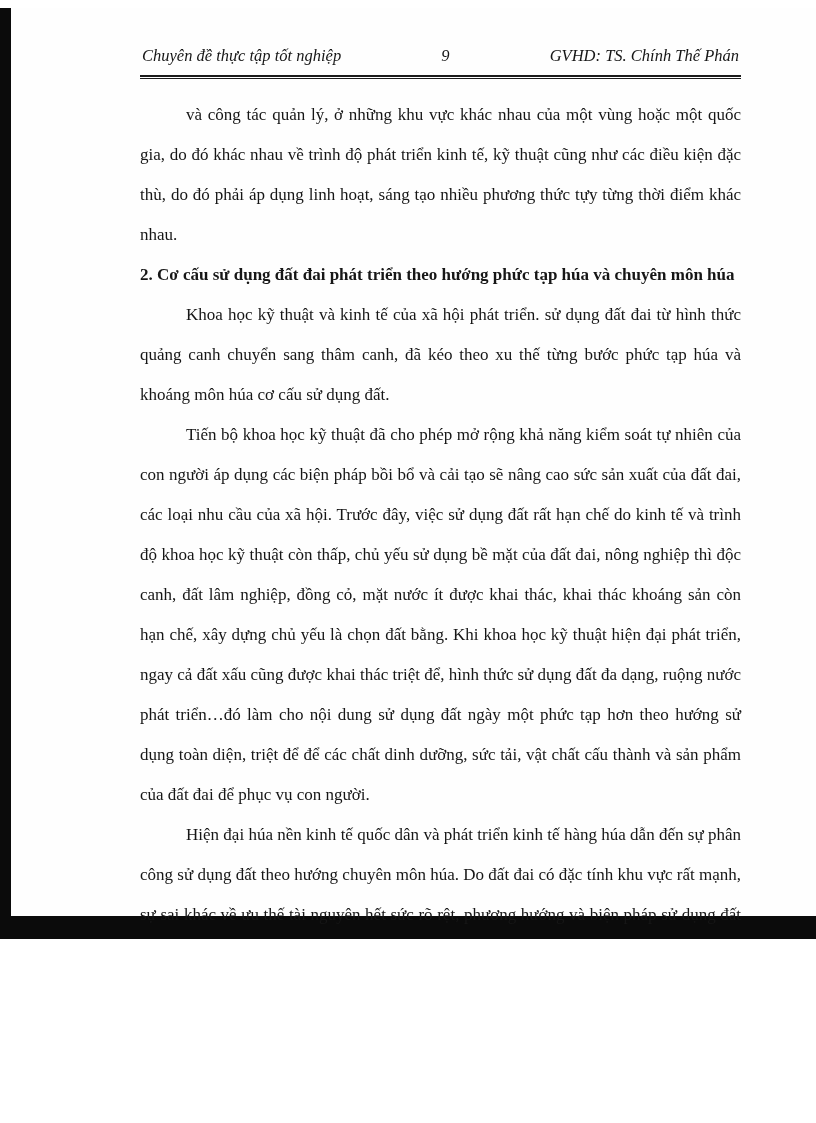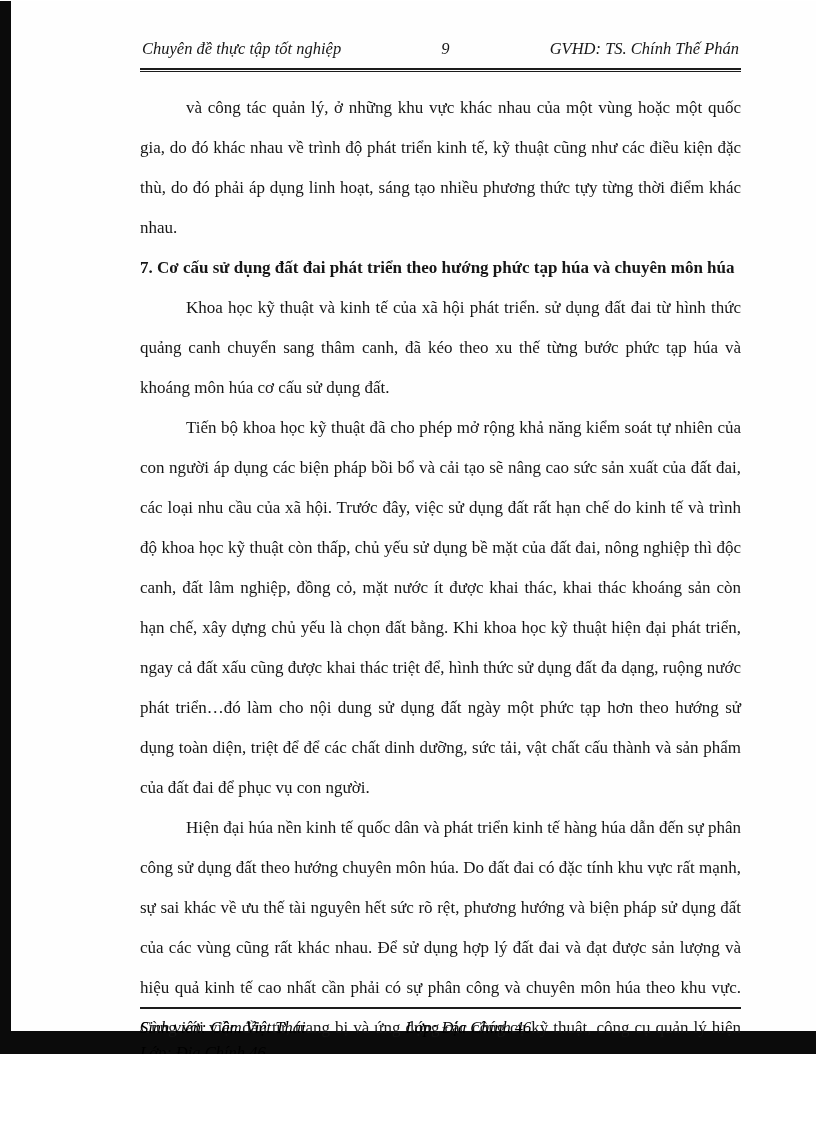--- a/index.html
+++ b/index.html
@@ -2,24 +2,24 @@
 <html><head>
 <meta charset="utf-8">
 <style>
   * { margin: 0; padding: 0; box-sizing: border-box; }
   html, body { background: #ffffff; }
   body { font-family: "Liberation Serif", "DejaVu Serif", serif; }
 
   .page {
     position: relative;
     width: 816px;
-    height: 1053px;
+    height: 931px;
     background: #fefefe;
     overflow: hidden;
-    margin: 1px auto;
+    margin: 8px auto;
   }
 
   
   .scan-edge-left {
     position: absolute;
     left: 0; top: 0;
     width: 11px;
     height: 100%;
     background: #0b0b0b;
   }
@@ -109,21 +109,21 @@
       <div class="header-row">
         <span>Chuyên đề thực tập tốt nghiệp</span>
         <span>9</span>
         <span>GVHD: TS. Chính Thế Phán</span>
       </div>
       <div class="header-rule"></div>
     </header>
 
     <main class="doc-body">
       <p class="body-par">và công tác quản lý, ở những khu vực khác nhau của một vùng hoặc một quốc gia, do đó khác nhau về trình độ phát triển kinh tế, kỹ thuật cũng như các điều kiện đặc thù, do đó phải áp dụng linh hoạt, sáng tạo nhiều phương thức tựy từng thời điểm khác nhau.</p>
-      <h2 class="heading">7. Cơ cấu sử dụng đất đai phát triển theo hướng phức tạp húa và chuyên môn húa</h2>
+      <h2 class="heading">2. Cơ cấu sử dụng đất đai phát triển theo hướng phức tạp húa và chuyên môn húa</h2>
       <p class="body-par">Khoa học kỹ thuật và kinh tế của xã hội phát triển. sử dụng đất đai từ hình thức quảng canh chuyển sang thâm canh, đã kéo theo xu thế từng bước phức tạp húa và khoáng môn húa cơ cấu sử dụng đất.</p>
       <p class="body-par">Tiến bộ khoa học kỹ thuật đã cho phép mở rộng khả năng kiểm soát tự nhiên của con người áp dụng các biện pháp bồi bổ và cải tạo sẽ nâng cao sức sản xuất của đất đai, các loại nhu cầu của xã hội. Trước đây, việc sử dụng đất rất hạn chế do kinh tế và trình độ khoa học kỹ thuật còn thấp, chủ yếu sử dụng bề mặt của đất đai, nông nghiệp thì độc canh, đất lâm nghiệp, đồng cỏ, mặt nước ít được khai thác, khai thác khoáng sản còn hạn chế, xây dựng chủ yếu là chọn đất bằng. Khi khoa học kỹ thuật hiện đại phát triển, ngay cả đất xấu cũng được khai thác triệt để, hình thức sử dụng đất đa dạng, ruộng nước phát triển…đó làm cho nội dung sử dụng đất ngày một phức tạp hơn theo hướng sử dụng toàn diện, triệt để để các chất dinh dưỡng, sức tải, vật chất cấu thành và sản phẩm của đất đai để phục vụ con người.</p>
       <p class="body-par">Hiện đại húa nền kinh tế quốc dân và phát triển kinh tế hàng húa dẫn đến sự phân công sử dụng đất theo hướng chuyên môn húa. Do đất đai có đặc tính khu vực rất mạnh, sự sai khác về ưu thế tài nguyên hết sức rõ rệt, phương hướng và biện pháp sử dụng đất của các vùng cũng rất khác nhau. Để sử dụng hợp lý đất đai và đạt được sản lượng và hiệu quả kinh tế cao nhất cần phải có sự phân công và chuyên môn húa theo khu vực. Cùng với việc đầu tư, trang bị và ứng dụng các công cụ kỹ thuật, công cụ quản lý hiện đại sẽ nảy sinh yêu cầu phát triển các vùng sản xuất nông nghiệp có quy mô lớn và tập trung,</p>
     </main>
 
   </div>
 
   <footer class="page-footer">
     <div class="footer-rule"></div>
     <div class="footer-row">

